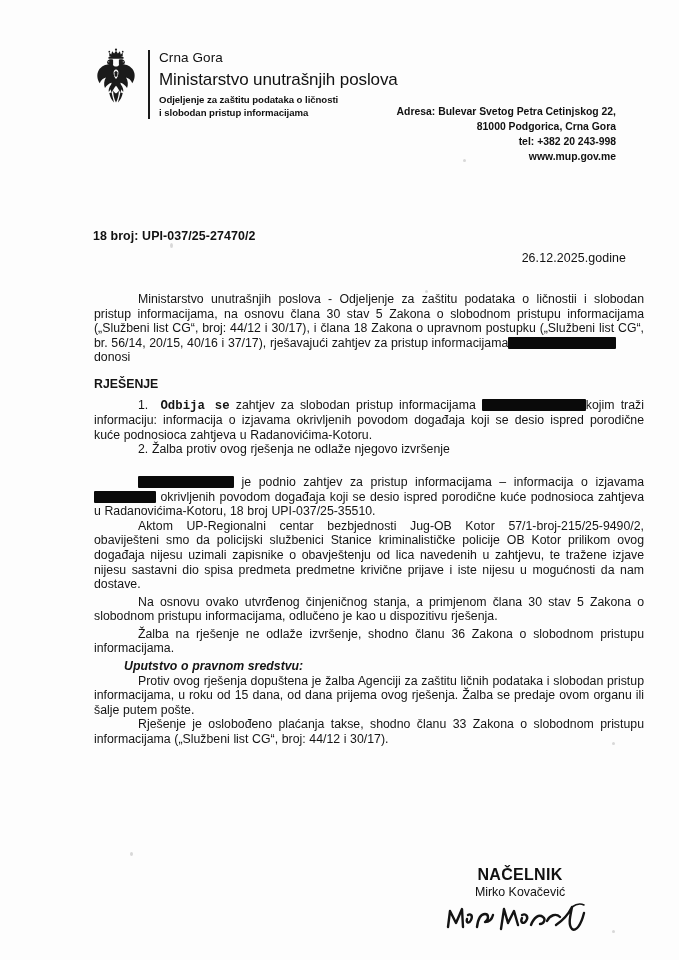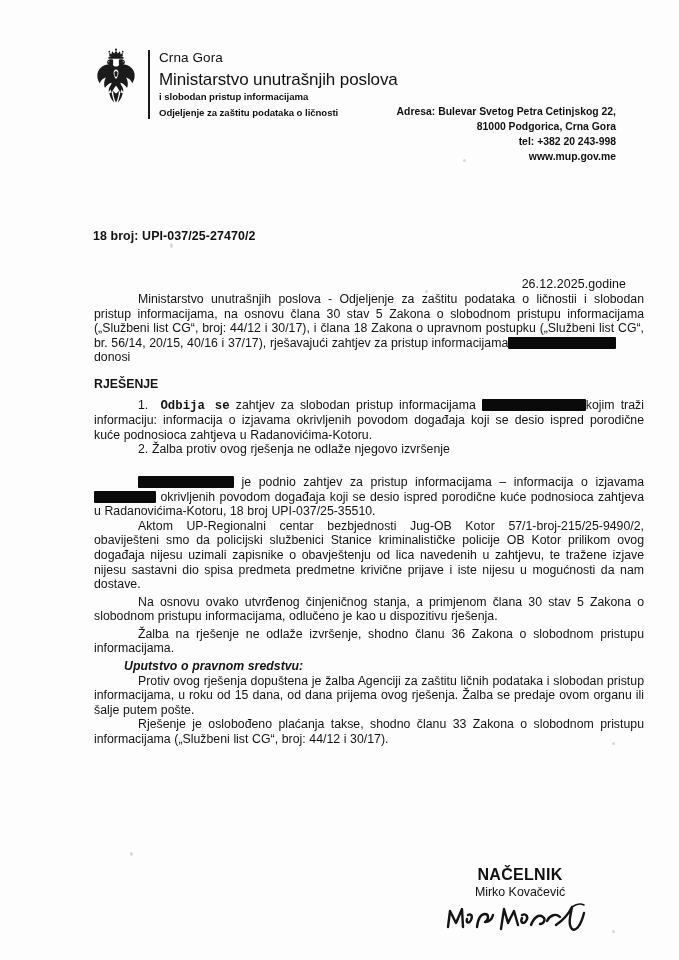--- a/index.html
+++ b/index.html
@@ -49,21 +49,21 @@
     line-height:1.45;color:#111;
   }
   
   .ref-no{
     position:absolute;left:93px;top:229px;
     font-size:12.4px;font-weight:bold;color:#111;
     letter-spacing:.1px;
   }
   .doc-date{
     position:absolute;right:53px;top:251px;
-    font-size:12.4px;color:#111;letter-spacing:.1px;margin-top:26px;
+    font-size:12.4px;color:#111;letter-spacing:.1px;
   }
   
   .body-area{
     position:absolute;left:94px;top:292px;width:550px;
   }
   p.para{
     margin:0 0 0 0;
     font-size:12.3px;
     line-height:14.6px;
     text-align:justify;
@@ -149,22 +149,22 @@
 
           <path d="M40 76 C36 80 34 86 35 91 C38 86 41 83 44 82 Z"></path>
           <path d="M60 76 C64 80 66 86 65 91 C62 86 59 83 56 82 Z"></path>
         </g>
       </svg>
     </div>
     <div class="lh-divider"></div>
     <div class="lh-text">
       <div class="lh-l1">Crna Gora</div>
       <div class="lh-l2">Ministarstvo unutrašnjih poslova</div>
+      <div class="lh-l3">Odjeljenje za zaštitu podataka o ličnosti</div>
       <div class="lh-l3" style="margin-top:0">i slobodan pristup informacijama</div>
-      <div class="lh-l3">Odjeljenje za zaštitu podataka o ličnosti</div>
     </div>
   </div>
 
   <div class="address">
     <div>Adresa: Bulevar Svetog Petra Cetinjskog 22,</div>
     <div>81000 Podgorica, Crna Gora</div>
     <div>tel: +382 20 243-998</div>
     <div>www.mup.gov.me</div>
   </div>
 

